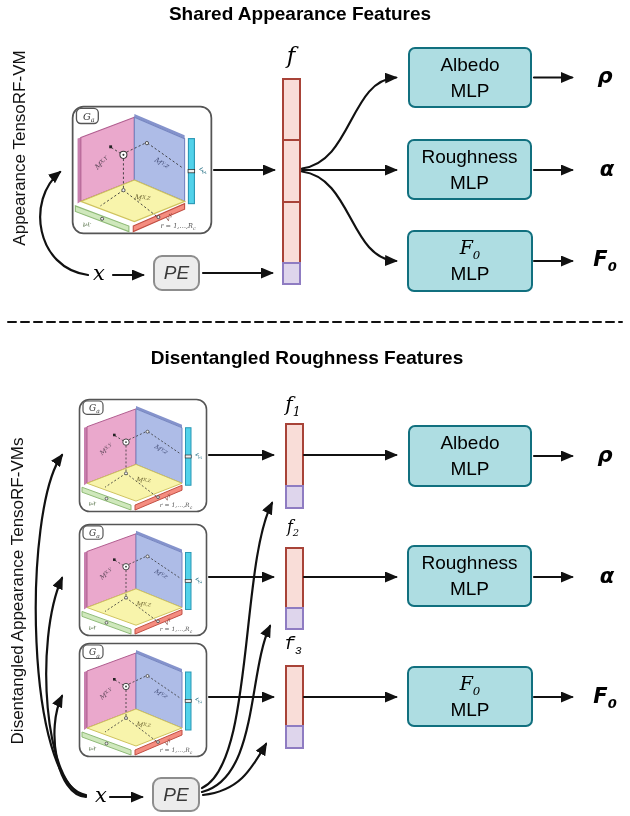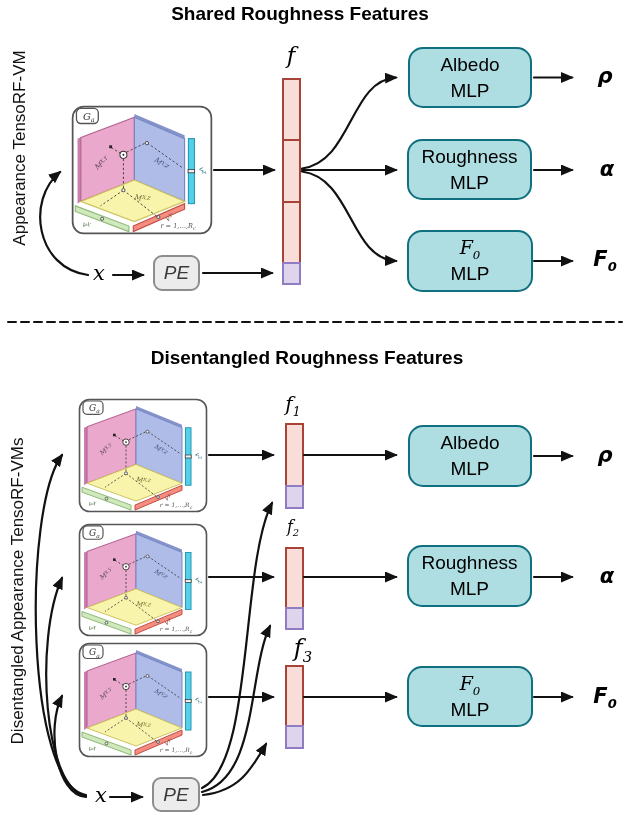--- a/index.html
+++ b/index.html
@@ -1,21 +1,21 @@
 <!DOCTYPE html>
 <html><head>
 <meta charset="utf-8">
 <style>
   html,body { margin:0; padding:0; background:#fff; }
   .canvas { position:relative; width:630px; height:816px; background:#fff; overflow:hidden;
             font-family:"Liberation Sans",sans-serif; }
   .title { position:absolute; font:bold 19px "Liberation Sans",sans-serif; color:#000; text-align:center; white-space:nowrap; }
   .side-label { position:absolute; font:17px "Liberation Sans",sans-serif; color:#111; text-align:center;
                 transform:rotate(-90deg); white-space:nowrap; }
-  .mlp { position:absolute; background:#aedde2; border:2.4px solid #11707f; border-radius:15px;
+  .mlp { position:absolute; background:#aedde2; border:2.4px solid #11707f; border-radius:7px;
          display:flex; flex-direction:column; align-items:center; justify-content:center;
          font:19px "Liberation Sans",sans-serif; color:#000; line-height:1.22; box-sizing:border-box; }
   .mlp .math { font-style:italic; font-family:"DejaVu Serif",serif; }
   sub { font-size:0.62em; }
   .outlabel { position:absolute; font:italic bold 21px "DejaVu Sans",sans-serif; color:#000;
               text-align:center; white-space:nowrap; }
   .mathlabel { position:absolute; font:italic 21px "DejaVu Serif",serif; color:#000; text-align:center; white-space:nowrap; }
   .pe { position:absolute; background:#ececec; border:2px solid #8d8d8d; border-radius:9px;
         display:flex; align-items:center; justify-content:center;
         font:italic 19px "Liberation Sans",sans-serif; color:#3a3a3a; box-sizing:border-box; }
@@ -25,21 +25,21 @@
   .fcell.purple { border-color:#8f7cc2; background:#ded5ec; }
   .tensorf-slot { position:absolute; }
   .tensorf-slot svg { display:block; width:100%; height:100%; }
   .arrows { position:absolute; left:0; top:0; pointer-events:none; z-index:6; }
 </style>
 </head>
 <body>
 
 <div class="canvas">
 
-  <div class="title" style="left:140px; top:3px; width:320px;">Shared Roughness Features</div>
+  <div class="title" style="left:140px; top:3px; width:320px;">Shared Appearance Features</div>
   <div class="title" style="left:147px; top:347px; width:320px;">Disentangled Roughness Features</div>
   <div class="side-label" style="left:-90px; top:138px; width:220px;">Appearance TensoRF-VM</div>
   <div class="side-label" style="left:-192px; top:581px; width:420px;">Disentangled Appearance TensoRF-VMs</div>
 
   <div class="tensorf-slot" style="left:71px; top:105px; width:142px; height:130px;">
   <svg viewBox="0 0 130 116" preserveAspectRatio="none">
     <rect x="1.5" y="1.5" width="127" height="113" rx="10" fill="#ffffff" stroke="#555" stroke-width="1.6"></rect>
 
     <polygon points="6,30 9,29 9,86 6,88" fill="#c87fae" stroke="none"></polygon>
     <polygon points="58,8 104,27 104,30 58,11" fill="#8593cc" stroke="none"></polygon>
@@ -261,21 +261,21 @@
     <div class="fcell" style="height:64px;"></div>
     <div class="fcell purple" style="height:24px;"></div>
   </div>
 
   <div class="mathlabel" style="left:278px; top:517px; width:30px; font-size:16px;"><span>f</span><sub>2</sub></div>
   <div class="fbar" style="left:285px; top:547px; width:19px;">
     <div class="fcell" style="height:62px;"></div>
     <div class="fcell purple" style="height:23px;"></div>
   </div>
 
-  <div class="mathlabel" style="left:288px; top:634px; width:30px; font-size:24px;"><span>f</span><sub>3</sub></div>
+  <div class="mathlabel" style="left:278px; top:634px; width:30px; font-size:18px;font-family:Liberation Mono, monospace;"><span>f</span><sub>3</sub></div>
   <div class="fbar" style="left:285px; top:665px; width:19px;">
     <div class="fcell" style="height:62px;"></div>
     <div class="fcell purple" style="height:24px;"></div>
   </div>
 
   <div class="mathlabel" style="left:88px; top:783px; width:26px;">x</div>
   <div class="pe" style="left:152px; top:777px; width:48px; height:35px;">
       <span>PE</span>
     </div>
 

